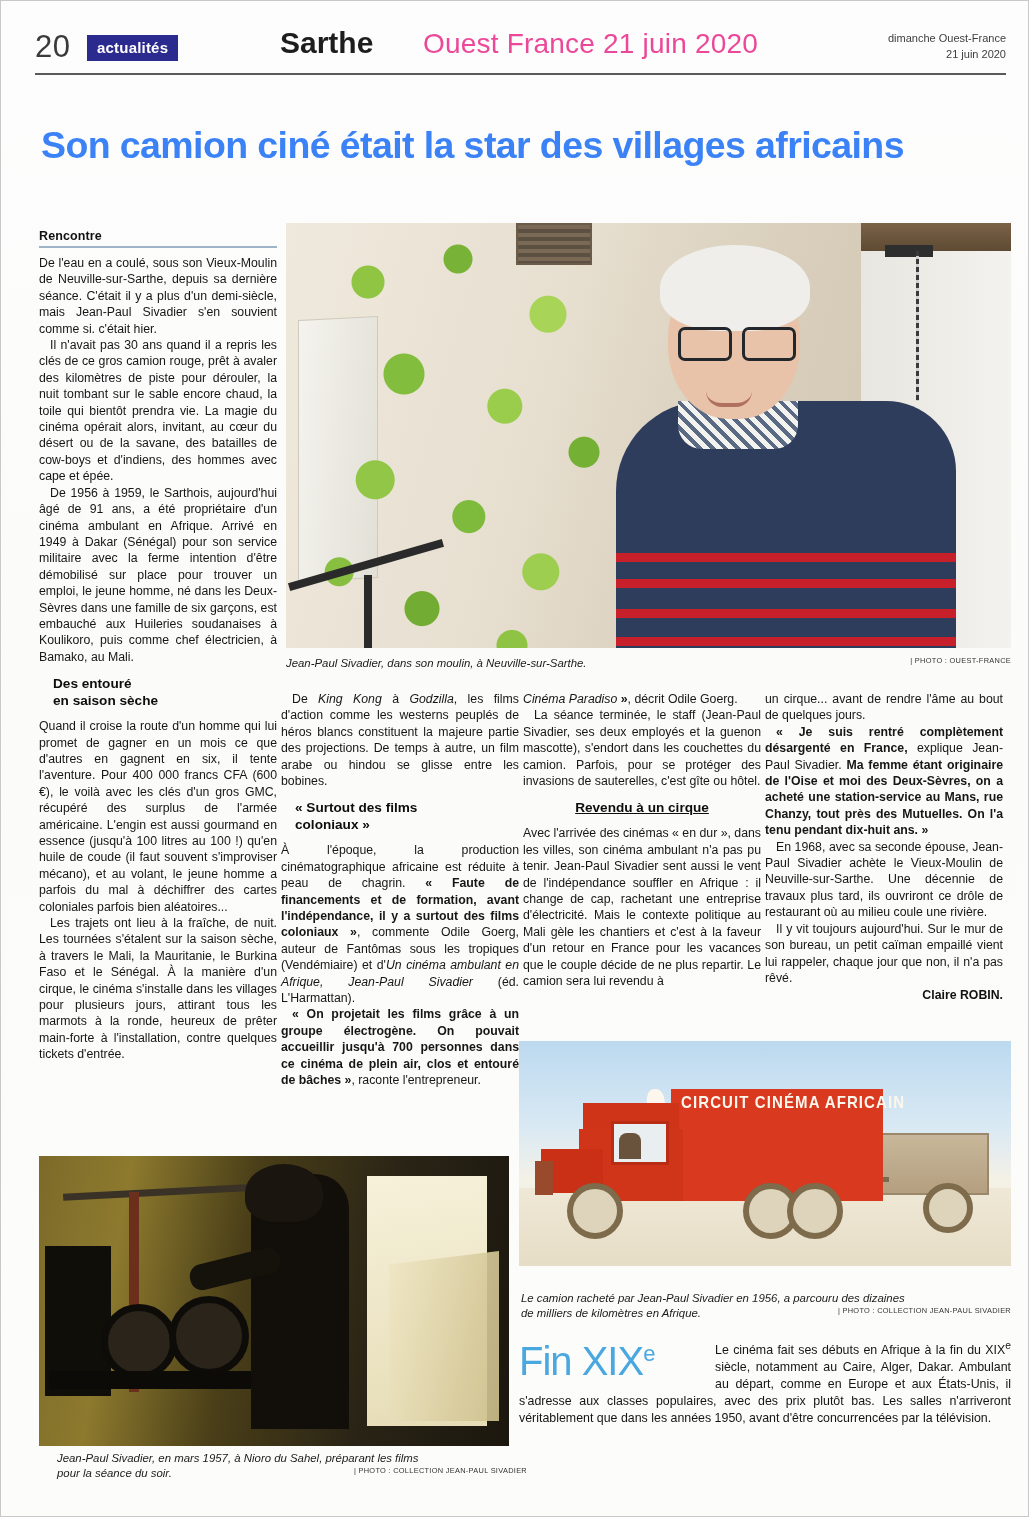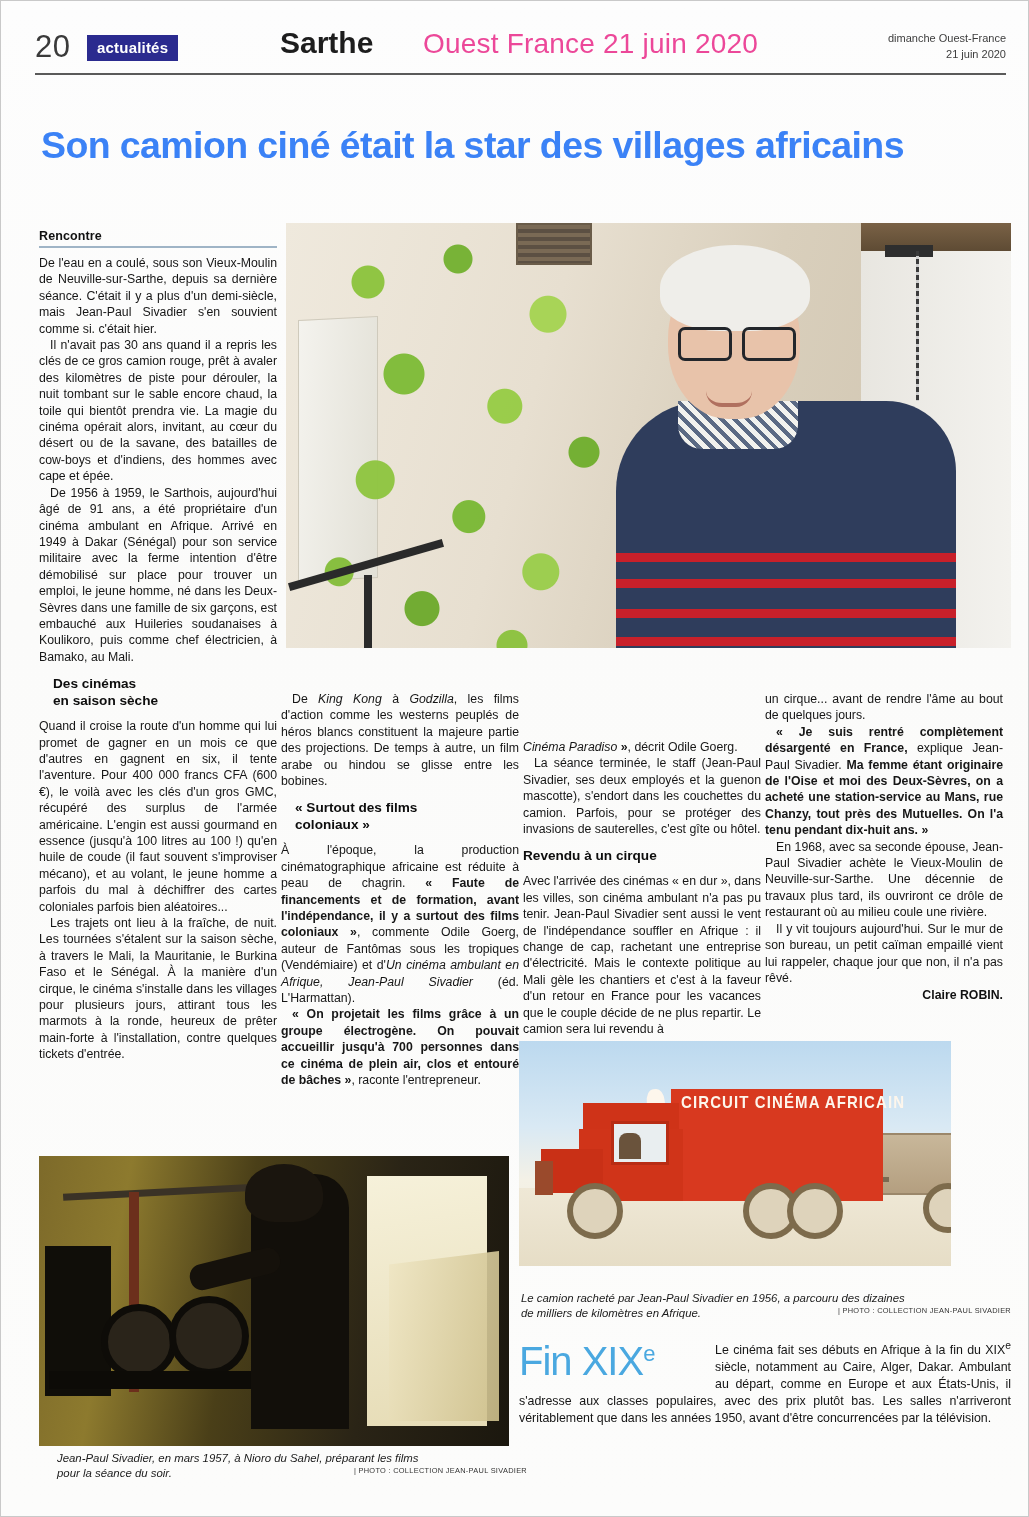--- a/index.html
+++ b/index.html
@@ -38,21 +38,21 @@
 
   
   .col{position:absolute;box-sizing:border-box;}
   .kicker{font-size:12.5px;font-weight:bold;color:#111;letter-spacing:.1px;
           padding-bottom:3px;border-bottom:2px solid #9fb4c6;margin-bottom:7px;}
   p.body{font-size:12.3px;line-height:1.335;color:#161616;margin:0 0 0 0;
          text-align:justify;text-justify:inter-word;hyphens:auto;}
   p.body + p.body{text-indent:11px;}
   .sub{font-size:13.6px;font-weight:bold;color:#0d0d0d;line-height:1.25;
        margin:11px 0 8px 0;}
-  .sub.center{}
+  .sub.center{text-align:center;text-decoration:underline;}
   .sub.indent{padding-left:14px;}
   b.q{font-weight:bold;}
   i{}
   .sig{text-align:right;font-weight:bold;font-size:12.3px;margin-top:2px;color:#111;}
 
   
   .photo{position:absolute;overflow:hidden;background:#ddd;}
   .cap{position:absolute;font-size:11.4px;font-style:italic;color:#1a1a1a;
        line-height:1.35;}
   .credit{font-style:normal;font-size:7.4px;letter-spacing:.3px;color:#333;
@@ -132,21 +132,21 @@
      background:#3a3226;transform:rotate(-3deg);}
   .ph-left .post{position:absolute;left:90px;top:36px;width:10px;height:200px;background:#6c2f1c;}
   .ph-left .reel1{position:absolute;left:62px;top:148px;width:62px;height:62px;
      border:7px solid #0e0c08;border-radius:50%;background:#2a241a;}
   .ph-left .reel2{position:absolute;left:130px;top:140px;width:66px;height:66px;
      border:7px solid #0e0c08;border-radius:50%;background:#2a241a;}
   .ph-left .bench{position:absolute;left:10px;top:215px;width:280px;height:18px;background:#0d0b07;}
   .ph-left .crate{position:absolute;left:6px;top:90px;width:66px;height:150px;background:#100e09;}
 
   
-  .ph-truck{left:518px;top:1040px;width:432px;height:225px;}
+  .ph-truck{left:518px;top:1040px;width:492px;height:225px;}
   .ph-truck .sky{position:absolute;inset:0;
      background:linear-gradient(180deg,#bcd9ef 0%,#d9e9f4 38%,#f4f1e6 62%,#efe9d8 100%);}
   .ph-truck .sand{position:absolute;left:0;right:0;bottom:0;height:78px;
      background:linear-gradient(180deg,#efe8d6,#e6ddc6);}
   .ph-truck .box{position:absolute;left:152px;top:48px;width:212px;height:112px;background:#d8391f;}
   .ph-truck .cabroof{position:absolute;left:64px;top:62px;width:96px;height:34px;background:#cf3318;}
   .ph-truck .cab{position:absolute;left:60px;top:88px;width:104px;height:72px;background:#d03419;}
   .ph-truck .window{position:absolute;left:92px;top:80px;width:52px;height:38px;
      background:#e9eef0;border:3px solid #b82c14;}
   .ph-truck .hood{position:absolute;left:22px;top:108px;width:62px;height:44px;background:#c93016;}
@@ -195,38 +195,38 @@
   <div class="rule-top"></div>
 
   <h1 class="headline">Son camion ciné était la star des villages africains</h1>
 
   <div class="col" style="left:38px;top:228px;width:238px;">
     <div class="kicker">Rencontre</div>
     <p class="body">De l'eau en a coulé, sous son Vieux-Moulin de Neuville-sur-Sarthe, depuis sa dernière séance. C'était il y a plus d'un demi-siècle, mais Jean-Paul Sivadier s'en souvient comme si. c'était hier.</p>
     <p class="body">Il n'avait pas 30 ans quand il a repris les clés de ce gros camion rouge, prêt à avaler des kilomètres de piste pour dérouler, la nuit tombant sur le sable encore chaud, la toile qui bientôt prendra vie. La magie du cinéma opérait alors, invitant, au cœur du désert ou de la savane, des batailles de cow-boys et d'indiens, des hommes avec cape et épée.</p>
     <p class="body">De 1956 à 1959, le Sarthois, aujourd'hui âgé de 91 ans, a été propriétaire d'un cinéma ambulant en Afrique. Arrivé en 1949 à Dakar (Sénégal) pour son service militaire avec la ferme intention d'être démobilisé sur place pour trouver un emploi, le jeune homme, né dans les Deux-Sèvres dans une famille de six garçons, est embauché aux Huileries soudanaises à Koulikoro, puis comme chef électricien, à Bamako, au Mali.</p>
     <div class="sub indent">
-      <div>Des cinémas</div>
+      <div>Des entouré</div>
       <div>en saison sèche</div>
     </div>
     <p class="body" style="text-indent:0">Quand il croise la route d'un homme qui lui promet de gagner en un mois ce que d'autres en gagnent en six, il tente l'aventure. Pour 400 000 francs CFA (600 €), le voilà avec les clés d'un gros GMC, récupéré des surplus de l'armée américaine. L'engin est aussi gourmand en essence (jusqu'à 100 litres au 100 !) qu'en huile de coude (il faut souvent s'improviser mécano), et au volant, le jeune homme a parfois du mal à déchiffrer des cartes coloniales parfois bien aléatoires...</p>
     <p class="body">Les trajets ont lieu à la fraîche, de nuit. Les tournées s'étalent sur la saison sèche, à travers le Mali, la Mauritanie, le Burkina Faso et le Sénégal. À la manière d'un cirque, le cinéma s'installe dans les villages pour plusieurs jours, attirant tous les marmots à la ronde, heureux de prêter main-forte à l'installation, contre quelques tickets d'entrée.</p>
   </div>
 
   <div class="col" style="left:280px;top:690px;width:238px;">
     <p class="body" style="text-indent:11px"><span>De </span><i>King Kong</i><span> à </span><i>Godzilla</i><span>, les films d'action comme les westerns peuplés de héros blancs constituent la majeure partie des projections. De temps à autre, un film arabe ou hindou se glisse entre les bobines.</span></p>
     <div class="sub indent">
       <div>« Surtout des films</div>
       <div>coloniaux »</div>
     </div>
     <p class="body"><span>À l'époque, la production cinématographique africaine est réduite à peau de chagrin. </span><b class="q">« Faute de financements et de formation, avant l'indépendance, il y a surtout des films coloniaux »</b><span>, commente Odile Goerg, auteur de Fantômas sous les tropiques (Vendémiaire) et d'</span><i>Un cinéma ambulant en Afrique, Jean-Paul Sivadier</i><span> (éd. L'Harmattan).</span></p>
     <p class="body" style="text-indent:11px"><b class="q">« On projetait les films grâce à un groupe électrogène. On pouvait accueillir jusqu'à 700 personnes dans ce cinéma de plein air, clos et entouré de bâches »</b><span>, raconte l'entrepreneur.</span></p>
   </div>
 
-  <div class="col" style="left:522px;top:690px;width:238px;margin-top:48px;">
+  <div class="col" style="left:522px;top:690px;width:238px;">
     <p class="body"><b class="q"></b><i>Cinéma Paradiso</i><b class="q"> »</b><span>, décrit Odile Goerg.</span></p>
     <p class="body">La séance terminée, le staff (Jean-Paul Sivadier, ses deux employés et la guenon mascotte), s'endort dans les couchettes du camion. Parfois, pour se protéger des invasions de sauterelles, c'est gîte ou hôtel.</p>
     <div class="sub center">Revendu à un cirque</div>
     <p class="body" style="text-indent:0">Avec l'arrivée des cinémas « en dur », dans les villes, son cinéma ambulant n'a pas pu tenir. Jean-Paul Sivadier sent aussi le vent de l'indépendance souffler en Afrique : il change de cap, rachetant une entreprise d'électricité. Mais le contexte politique au Mali gèle les chantiers et c'est à la faveur d'un retour en France pour les vacances que le couple décide de ne plus repartir. Le camion sera lui revendu à</p>
   </div>
 
   <div class="col" style="left:764px;top:690px;width:238px;">
     <p class="body">un cirque... avant de rendre l'âme au bout de quelques jours.</p>
     <p class="body"><b class="q">« Je suis rentré complètement désargenté en France,</b><span> explique Jean-Paul Sivadier. </span><b class="q">Ma femme étant originaire de l'Oise et moi des Deux-Sèvres, on a acheté une station-service au Mans, rue Chanzy, tout près des Mutuelles. On l'a tenu pendant dix-huit ans. »</b></p>
     <p class="body">En 1968, avec sa seconde épouse, Jean-Paul Sivadier achète le Vieux-Moulin de Neuville-sur-Sarthe. Une décennie de travaux plus tard, ils ouvriront ce drôle de restaurant où au milieu coule une rivière.</p>
@@ -249,20 +249,24 @@
     <div class="stripe s3"></div>
     <div class="stripe s4"></div>
     <div class="collar"></div>
     <div class="head"></div>
     <div class="hair"></div>
     <div class="glasses"></div>
     <div class="mouth"></div>
     <div class="rail"></div>
     <div class="rail2"></div>
   </div>
+  <div class="cap" style="left:285px;top:655px;width:725px;">
+    <span>Jean-Paul Sivadier, dans son moulin, à Neuville-sur-Sarthe.</span>
+    <span class="credit" style="float:right">Photo : Ouest-France</span>
+  </div>
 
   <div class="photo ph-truck">
     <div class="sky"></div>
     <div class="sand"></div>
     <div class="trailer"></div>
     <div class="hitch"></div>
     <div class="box"></div>
     <div class="africa"></div>
     <div class="truck-text">CIRCUIT CINÉMA AFRICAIN</div>
     <div class="cabroof"></div>

